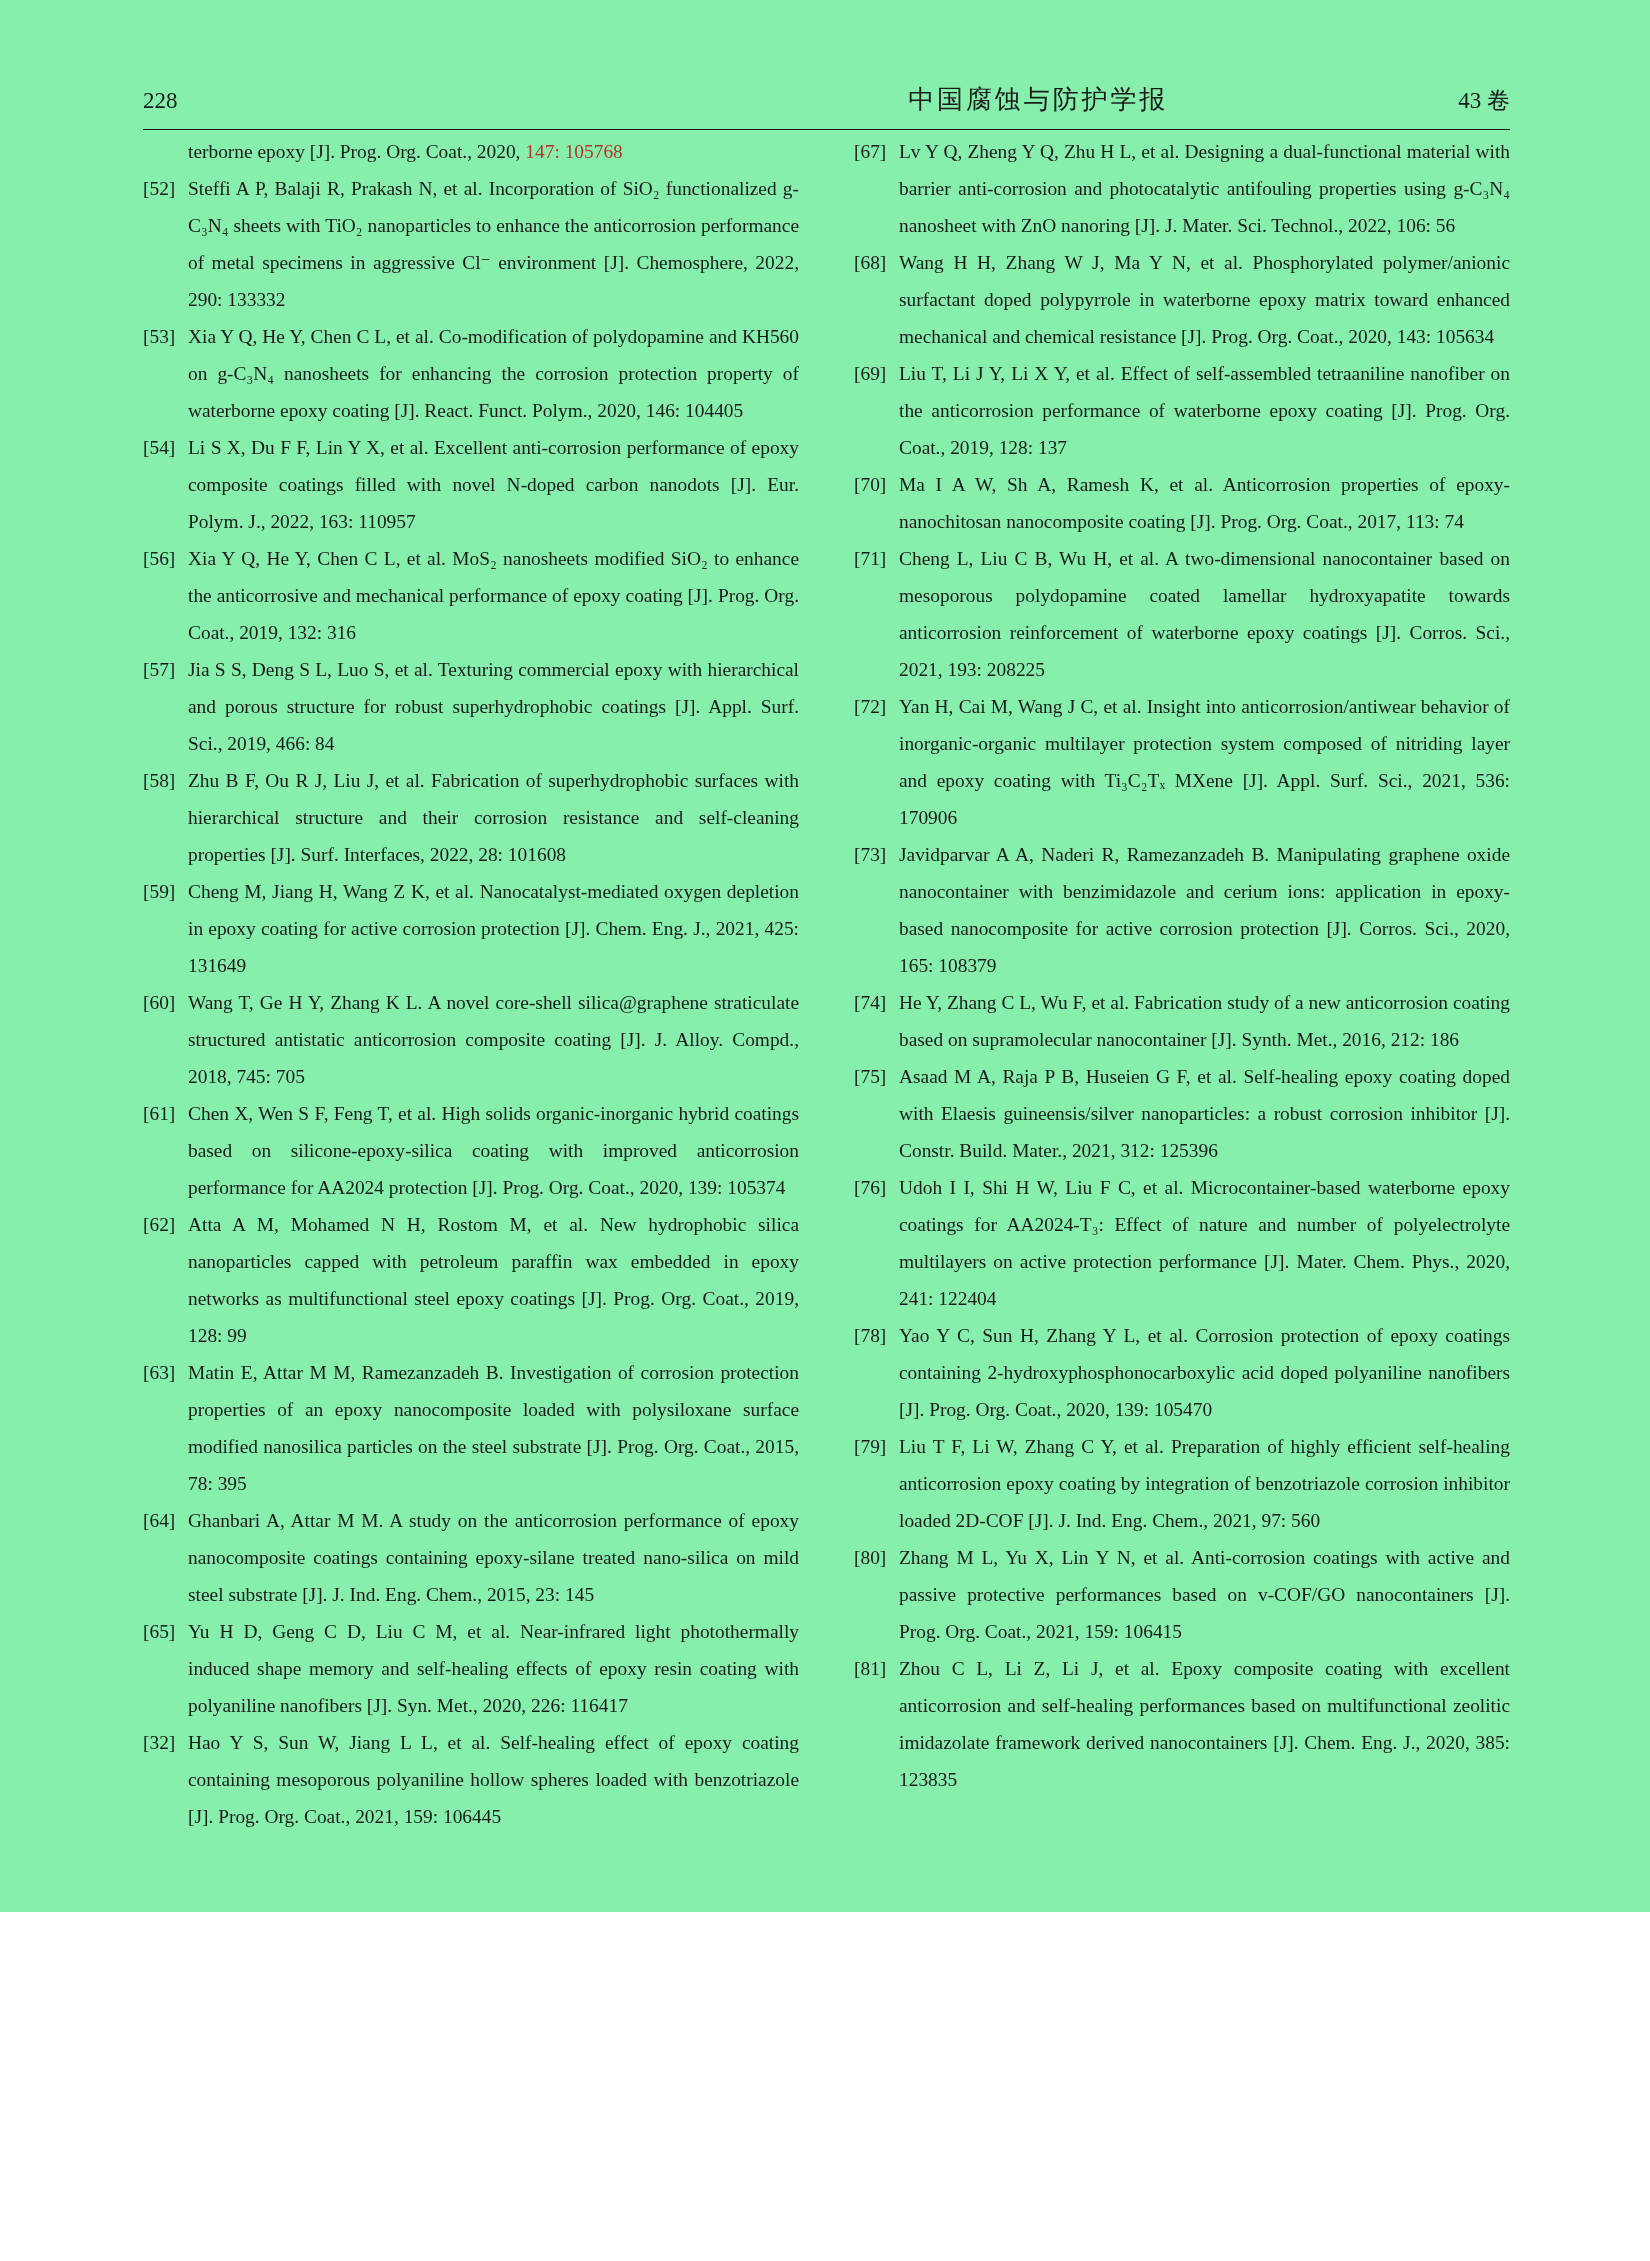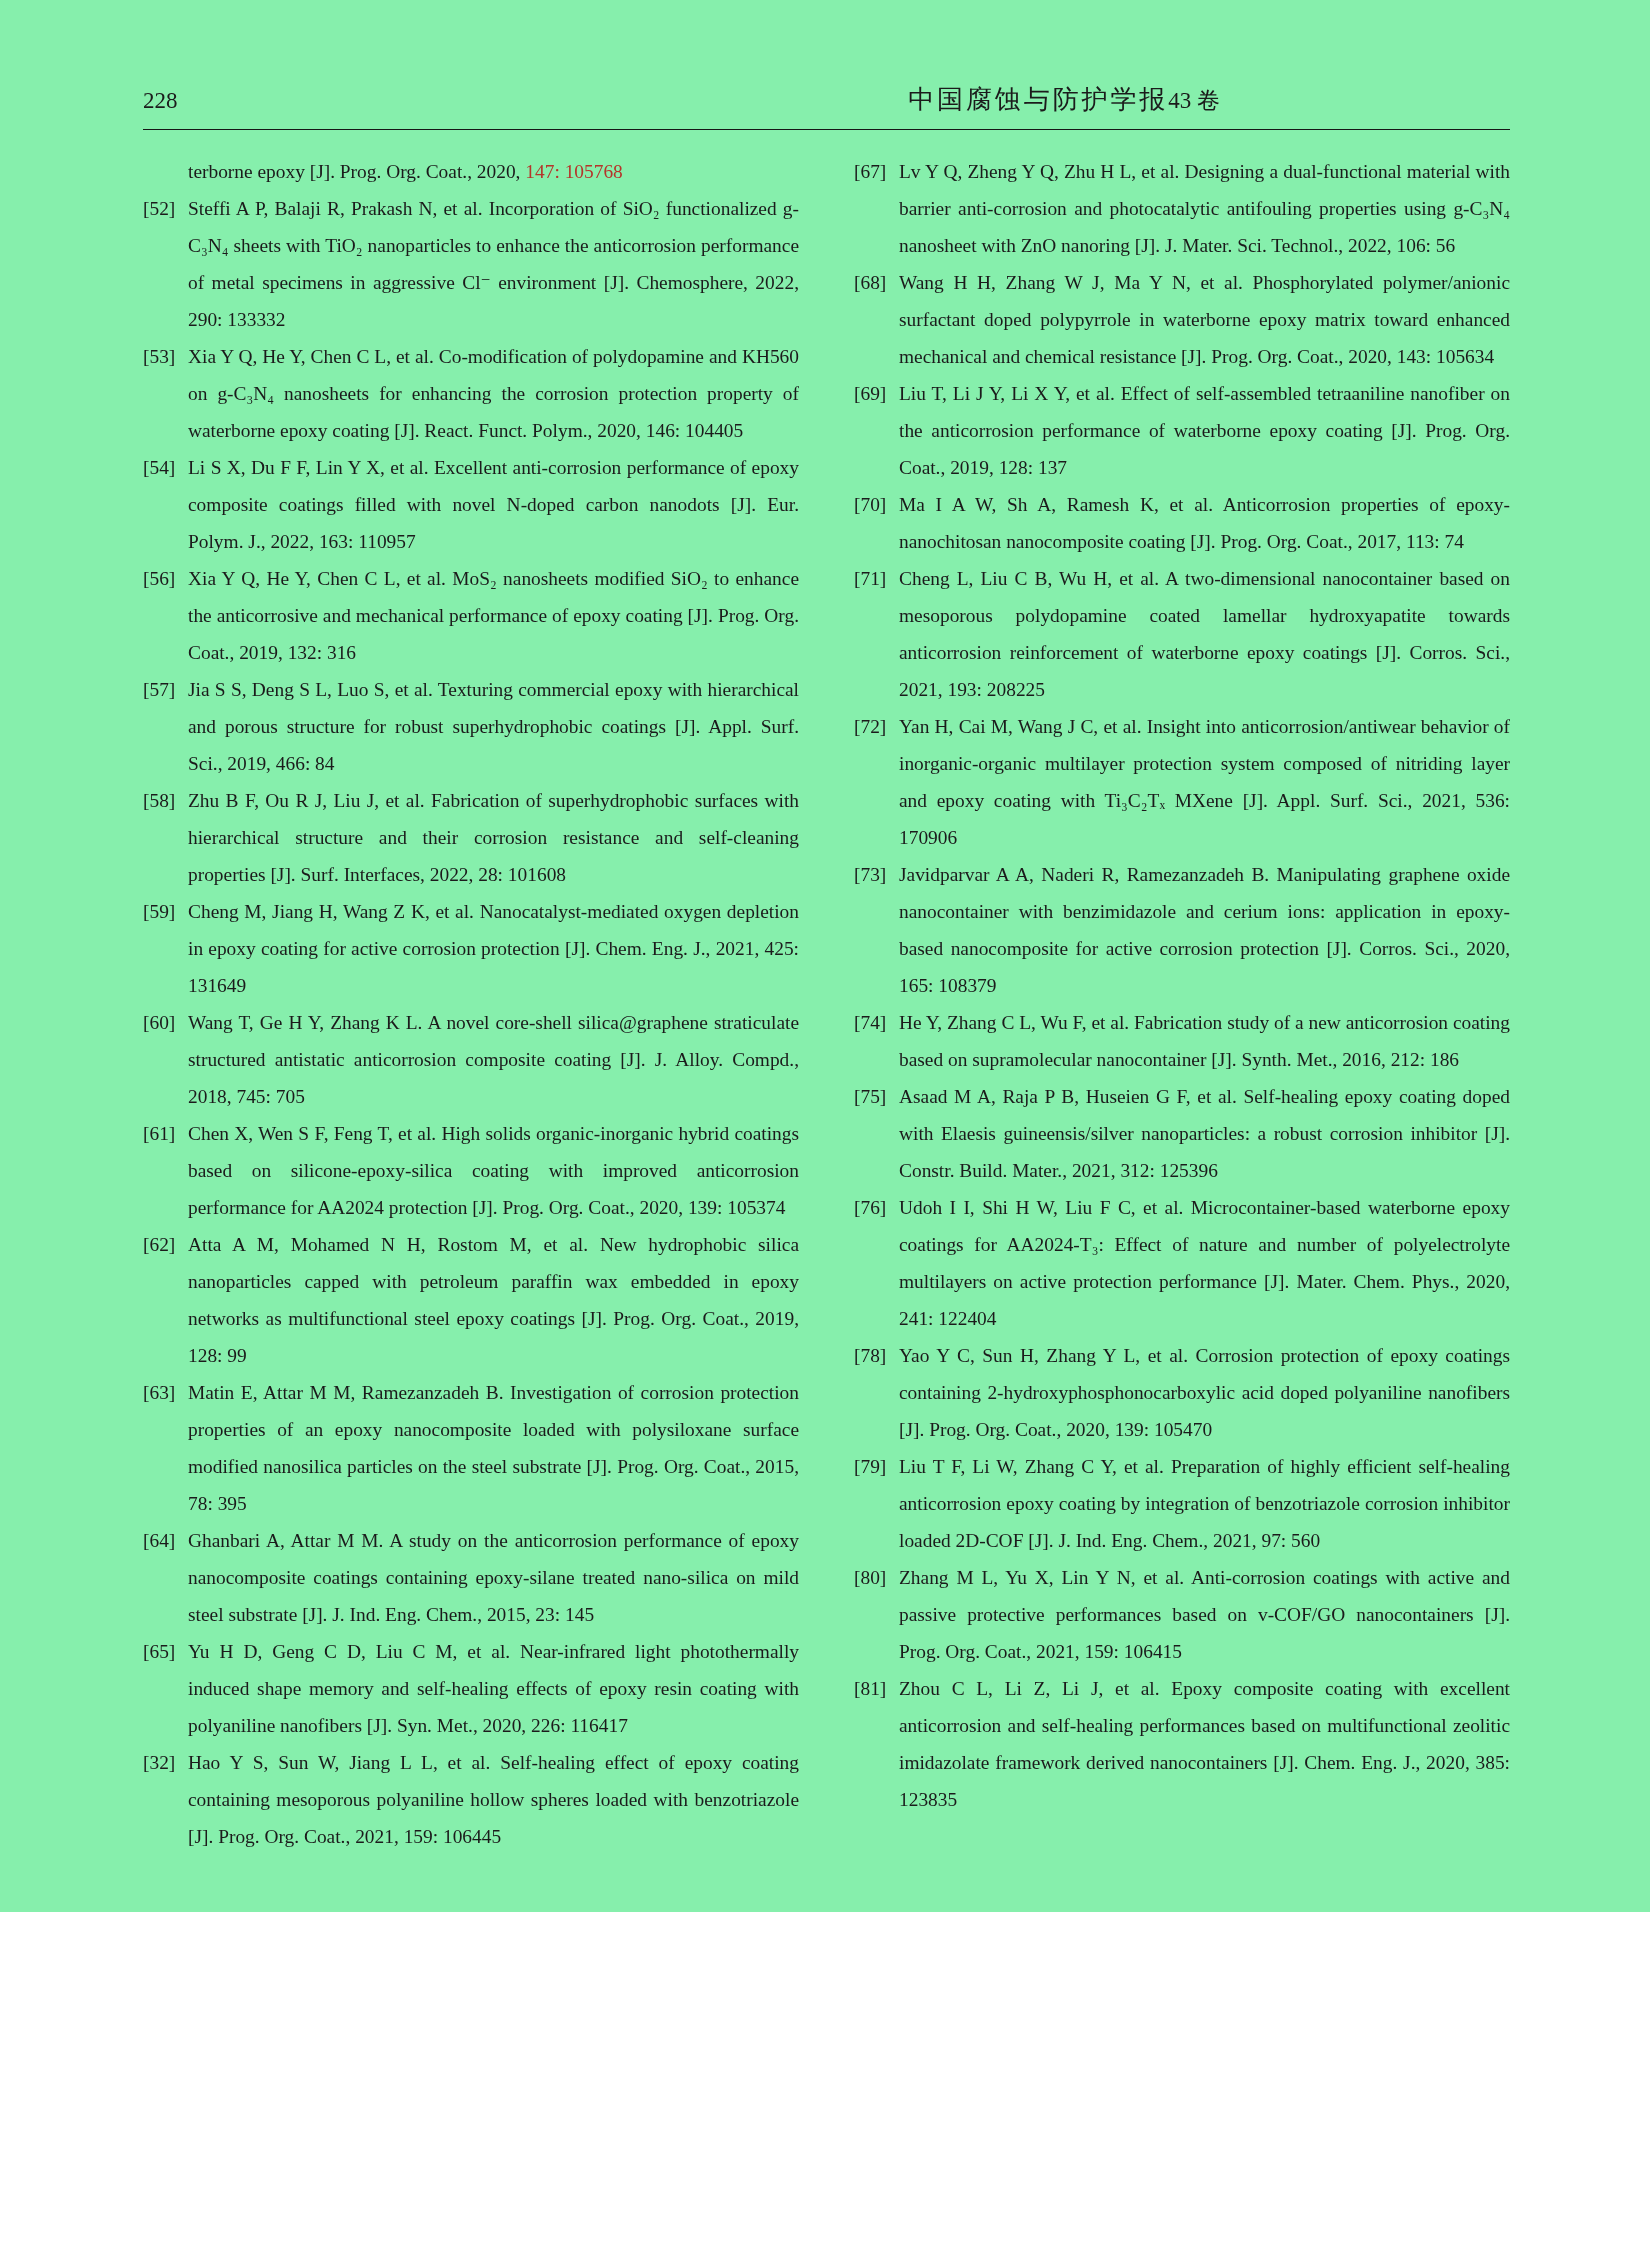--- a/index.html
+++ b/index.html
@@ -14,29 +14,29 @@
     padding: 82px 141px 0 143px;
     overflow: hidden;
   }
   .header {
     display: flex;
     align-items: baseline;
     font-size: 23px;
   }
   .header-left  { flex: 1; text-align: left; }
   .header-center{ flex: 2; text-align: right; font-size: 26px; letter-spacing: 2.9px; }
-  .header-right { flex: 1; }
+  .header-right { flex: 1; text-align: right; }
   .header-rule {
     border-bottom: 1.9px solid #161616;
     margin-top: 11.6px;
   }
   .columns {
     display: flex;
     gap: 55px;
-    margin-top: 23px;
+    margin-top: 3px;
     justify-content: space-between;
   }
   .column {
     flex: 1;
     min-width: 0;
     font-size: 19.4px;
     line-height: 37px;
     text-align: justify;
   }
   .ref-item {

